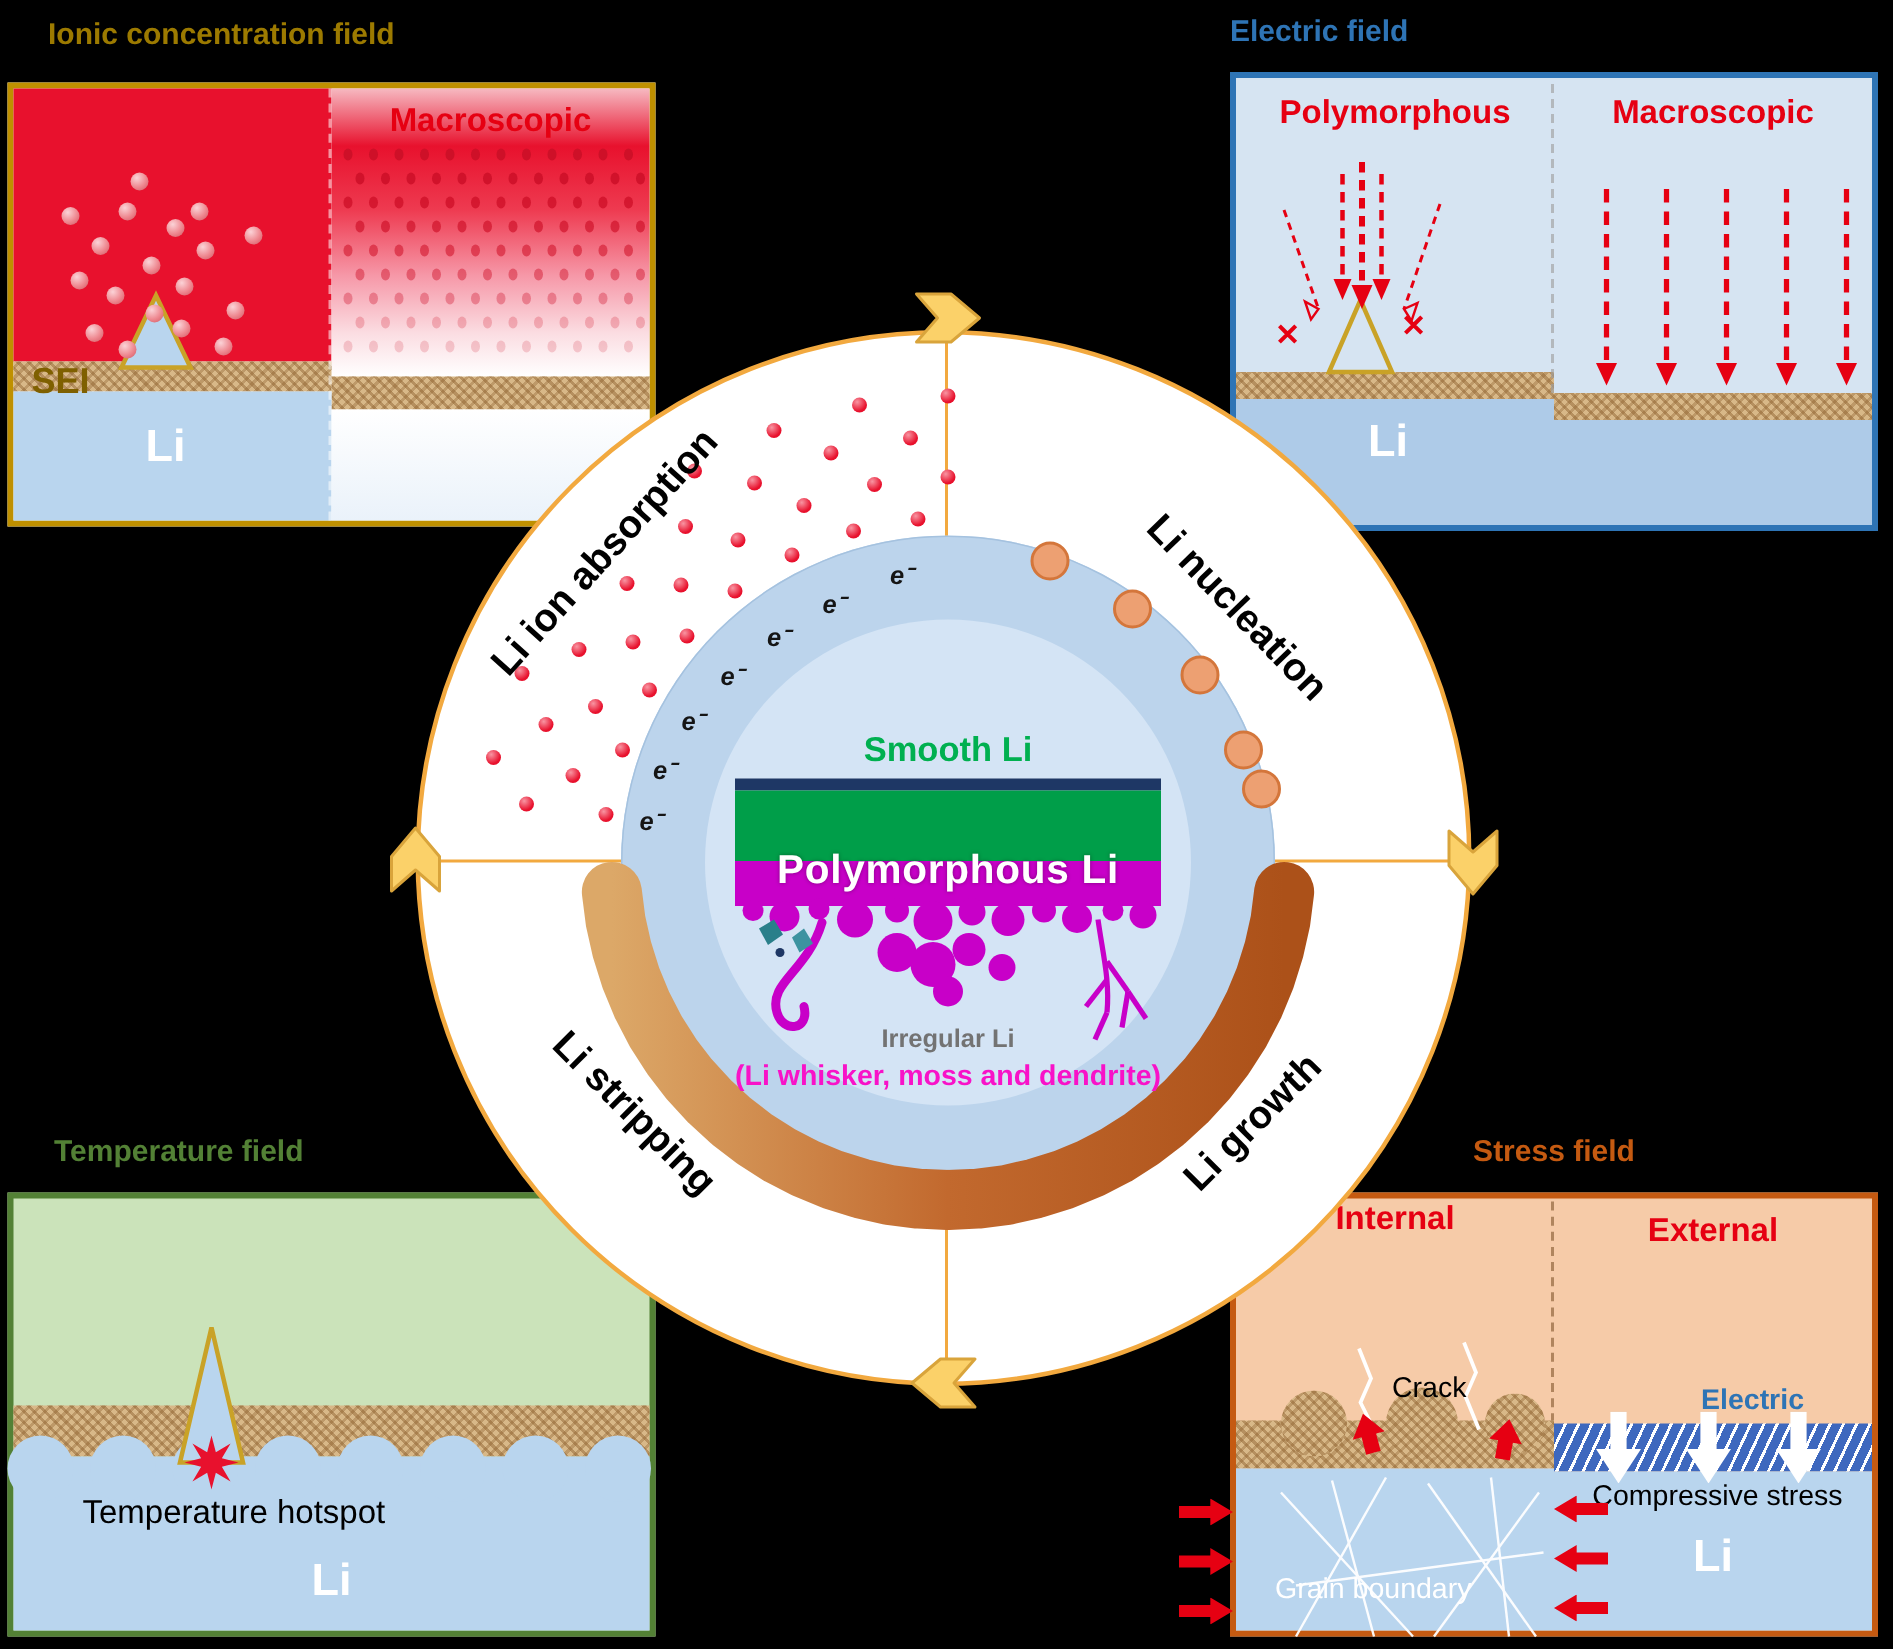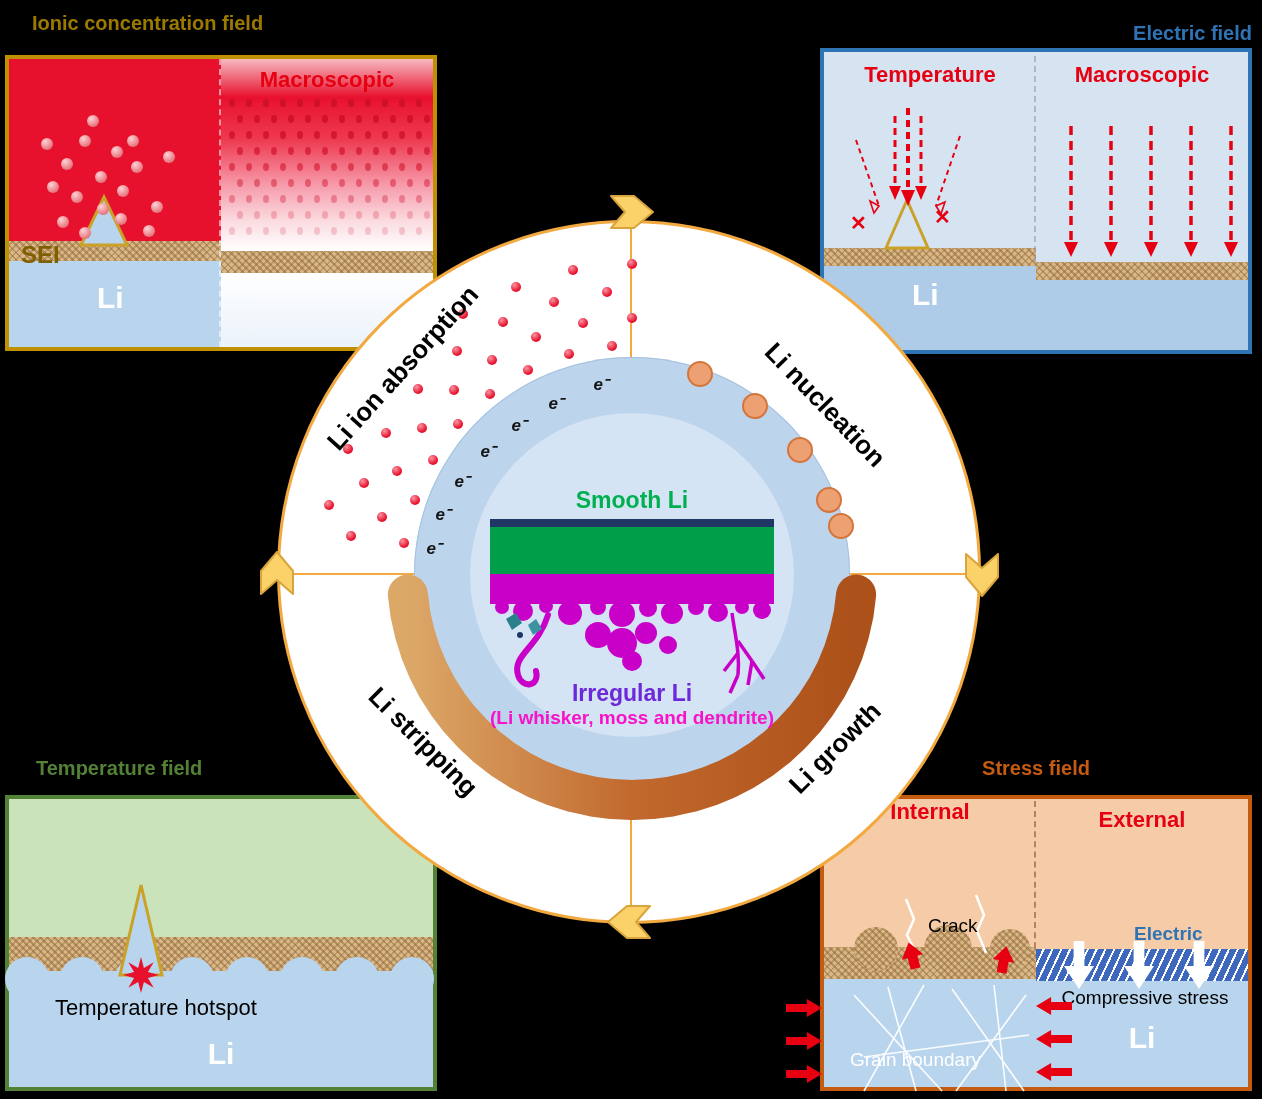--- a/index.html
+++ b/index.html
@@ -35,21 +35,21 @@
   .band{position:absolute;left:210px;width:284px}
   .ctr{transform:translate(-50%,-50%);position:absolute;white-space:nowrap}
   .chev{position:absolute;width:46px;height:36px}
 </style>
 </head>
 <body>
 
 <div class="page">
 
   <div class="ptitle" style="left:32px;top:12px;color:#9C7A00">Ionic concentration field</div>
-  <div class="ptitle" style="left:820px;top:22px;width:432px;text-align:right;color:#2E74B5">Electric field</div>
+  <div class="ptitle" style="left:820px;top:10px;width:432px;text-align:left;color:#2E74B5">Electric field</div>
   <div class="ptitle" style="left:820px;top:757px;width:432px;text-align:center;color:#C55A11">Stress field</div>
   <div class="ptitle" style="left:36px;top:757px;color:#538135">Temperature field</div>
 
   <div class="panel" style="left:5px;top:55px;border:4px solid #BF9000;background:#fff">
     <div class="abs" style="left:0;top:0;width:212px;height:182px;background:#E8112D"></div>
     <div class="abs" style="left:212px;top:0;width:212px;height:192px;background:linear-gradient(180deg,#F6B9C1 0%,#E8112D 20%,#EE3A50 42%,#F698A8 65%,#FBDDE2 85%,#ffffff 100%)"></div>
     <div class="abs" id="ionic-dots" style="left:212px;top:0;width:212px;height:192px;overflow:hidden">
         <div class="dot" style="left: 8px; top: 40px; width: 6px; height: 8px; background: rgb(206, 16, 40); opacity: 1;"></div>
         <div class="dot" style="left: 25px; top: 40px; width: 6px; height: 8px; background: rgb(206, 16, 40); opacity: 1;"></div>
         <div class="dot" style="left: 42px; top: 40px; width: 6px; height: 8px; background: rgb(206, 16, 40); opacity: 1;"></div>
@@ -226,21 +226,21 @@
         <line x1="407" y1="74" x2="407" y2="190"></line>
       </g>
       <g fill="#E60012">
         <polygon points="240,190 254,190 247,205"></polygon>
         <polygon points="280,190 294,190 287,205"></polygon>
         <polygon points="320,190 334,190 327,205"></polygon>
         <polygon points="360,190 374,190 367,205"></polygon>
         <polygon points="400,190 414,190 407,205"></polygon>
       </g>
     </svg>
-    <div class="lblred" style="left:0;top:10px;width:212px">Temperature</div>
+    <div class="lblred" style="left:0;top:10px;width:212px">Polymorphous</div>
     <div class="lblred" style="left:212px;top:10px;width:212px">Macroscopic</div>
     <div class="lilbl" style="left:88px;top:226px">Li</div>
   </div>
 
   <div class="panel" style="left:5px;top:795px;border:4px solid #538135;background:#CBE3BA">
     <div class="abs sei" style="left:0;top:138px;width:424px;height:34px"></div>
     <div class="abs" style="left:0;top:172px;width:424px;height:116px;background:#B9D5EE"></div>
     <div class="abs" id="temp-scallops" style="left:0;top:0;width:424px;height:288px">
         <div class="dot" style="left: -4px; top: 158px; width: 44px; height: 44px; background: rgb(185, 213, 238);"></div>
         <div class="dot" style="left: 51px; top: 158px; width: 44px; height: 44px; background: rgb(185, 213, 238);"></div>
@@ -410,21 +410,22 @@
           <path d="M472,438 L484,456"></path>
         <path d="M458,452 L450,470"></path>
       </g>
       <g>
         <polygon points="226,396 236,390 242,400 232,407" fill="#2A7F8A"></polygon>
         <polygon points="248,402 256,396 262,406 253,412" fill="#3C93A0"></polygon>
         <circle cx="240" cy="412" r="3" fill="#1E3765"></circle>
       </g>
     </svg>
 
-    <div class="ctr" style="left:352px;top:470px;color:#6d28d9;font-weight:bold;font-size:23px">Irregular Li</div>
+    <div class="ctr" style="left:352px;top:357px;color:#fff;font-weight:bold;font-size:27px;letter-spacing:.5px;text-shadow:0 0 3px rgba(0,0,0,.35)">Polymorphous Li</div>
+    <div class="ctr" style="left:352px;top:470px;color:#737373;font-weight:bold;font-size:17px">Irregular Li</div>
     <div class="ctr" style="left:352px;top:495px;color:#F812C8;font-weight:bold;font-size:19px">(Li whisker, moss and dendrite)</div>
   </div>
 
   <svg class="chev" style="left:609px;top:194px" viewBox="0 0 46 36">
     <polygon points="2,2 25,2 44,18 25,34 2,34 16,18" fill="#FBD169" stroke="#D9A43B" stroke-width="2" stroke-linejoin="round"></polygon>
     </svg>
   <svg class="chev" style="left:959px;top:557px;transform:rotate(90deg)" viewBox="0 0 46 36">
     <polygon points="2,2 25,2 44,18 25,34 2,34 16,18" fill="#FBD169" stroke="#D9A43B" stroke-width="2" stroke-linejoin="round"></polygon>
     </svg>
   <svg class="chev" style="left:606px;top:904px;transform:rotate(180deg)" viewBox="0 0 46 36">

